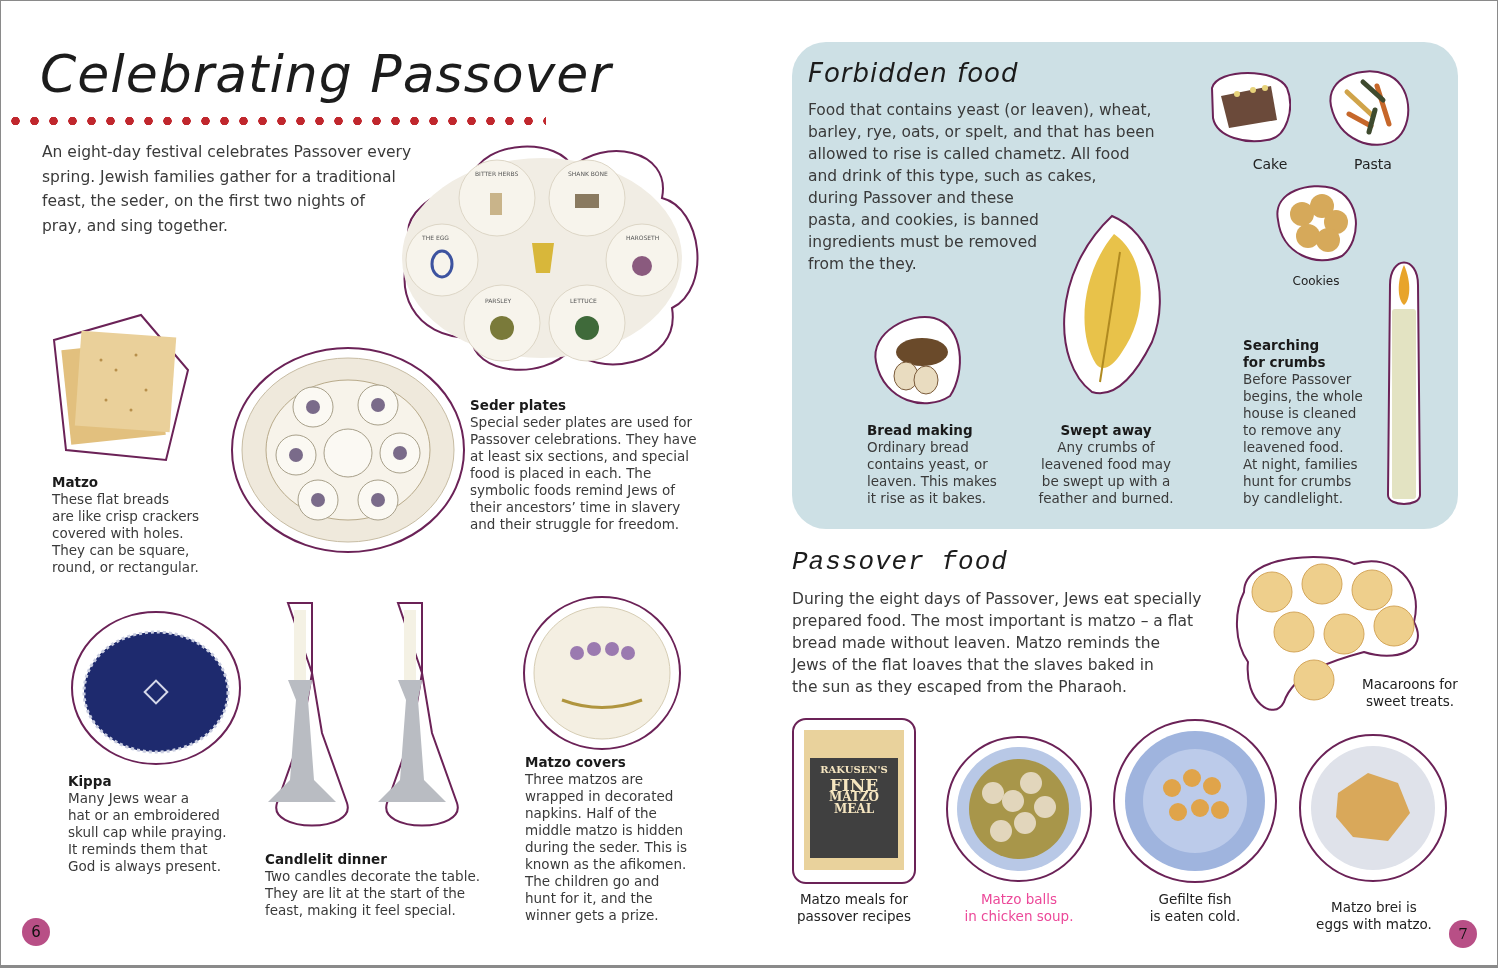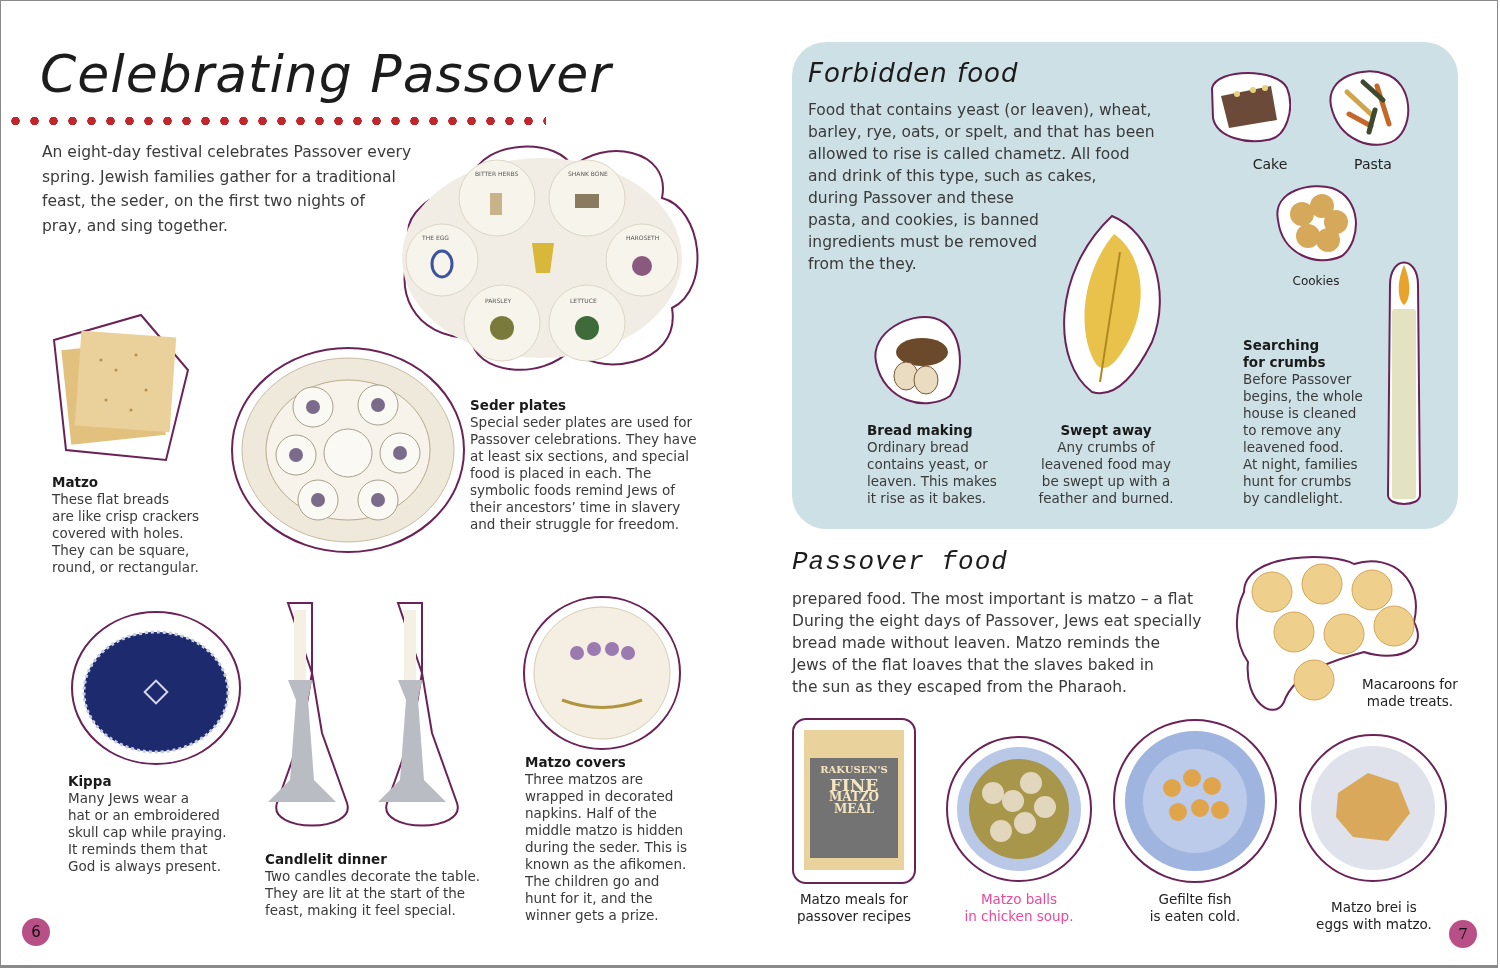--- a/index.html
+++ b/index.html
@@ -266,47 +266,47 @@
 </div>
 
 <svg class="ph" style="left:1376px;top:255px;" width="56" height="252">
   <path d="M14,30 C14,0 42,0 42,30 L44,240 C44,252 12,252 12,240 Z" fill="#fff" stroke="#6b2257" stroke-width="2"></path>
   <path d="M28,10 C36,28 34,46 28,50 C22,46 20,28 28,10Z" fill="#e8a42a"></path>
   <rect x="16" y="54" width="24" height="190" rx="3" fill="#e3e3c2"></rect>
 </svg>
 
 <div class="h2 hand" style="left:792px;top:547px;font-family:Liberation Mono, monospace;">Passover food</div>
 <div class="txt" style="left:792px;top:588px;width:440px;line-height:22px;font-size:15.5px;">
+  <div>During the eight days of Passover, Jews eat specially</div>
   <div>prepared food. The most important is matzo – a flat</div>
-  <div>During the eight days of Passover, Jews eat specially</div>
   <div>bread made without leaven. Matzo reminds the</div>
   <div>Jews of the flat loaves that the slaves baked in</div>
   <div>the sun as they escaped from the Pharaoh.</div>
 </div>
 
 <svg class="ph" style="left:1234px;top:552px;" width="200" height="160">
   <path d="M10,40 C10,0 100,0 120,12 C160,0 190,30 180,70 C196,100 160,110 130,100 C100,108 60,120 50,150 C40,170 10,150 14,110 C0,90 0,60 10,40Z" fill="#fff" stroke="#6b2257" stroke-width="2"></path>
   <g fill="#eecf8c" stroke="#d4a65a">
       <circle cx="38" cy="40" r="20"></circle>
       <circle cx="88" cy="32" r="20"></circle>
       <circle cx="138" cy="38" r="20"></circle>
       <circle cx="60" cy="80" r="20"></circle>
       <circle cx="110" cy="82" r="20"></circle>
       <circle cx="160" cy="74" r="20"></circle>
       <circle cx="80" cy="128" r="20"></circle>
     </g>
 </svg>
 <div class="cap center" style="left:1345px;top:676px;width:130px;color:#222;">
   <div>Macaroons for</div>
-  <div>made treats.</div>
+  <div>sweet treats.</div>
 </div>
 
 <div class="sticker" style="left:792px;top:718px;width:124px;height:166px;border-radius:14px;">
   <div style="position:absolute;left:10px;top:10px;width:100px;height:140px;background:#e9d29c;"></div>
-  <div style="position:absolute;left:16px;top:38px;width:88px;height:100px;background:#737373;color:#f6e6c0;text-align:center;font-family:'DejaVu Serif',serif;font-weight:bold;">
+  <div style="position:absolute;left:16px;top:38px;width:88px;height:100px;background:#404040;color:#f6e6c0;text-align:center;font-family:'DejaVu Serif',serif;font-weight:bold;">
     <div style="font-size:10px;margin-top:6px;">RAKUSEN'S</div>
     <div style="font-size:17px;margin-top:4px;line-height:12px;">FINE</div>
     <div style="font-size:12px;line-height:12px;">MATZO</div>
     <div style="font-size:12px;line-height:12px;">MEAL</div>
   </div>
 </div>
 <svg class="ph" style="left:945px;top:735px;" width="148" height="148">
   <circle cx="74" cy="74" r="72" fill="#fff" stroke="#6b2257" stroke-width="2"></circle>
   <circle cx="74" cy="74" r="62" fill="#b8c8e6"></circle>
     <circle cx="74" cy="74" r="50" fill="#a8964a"></circle>

